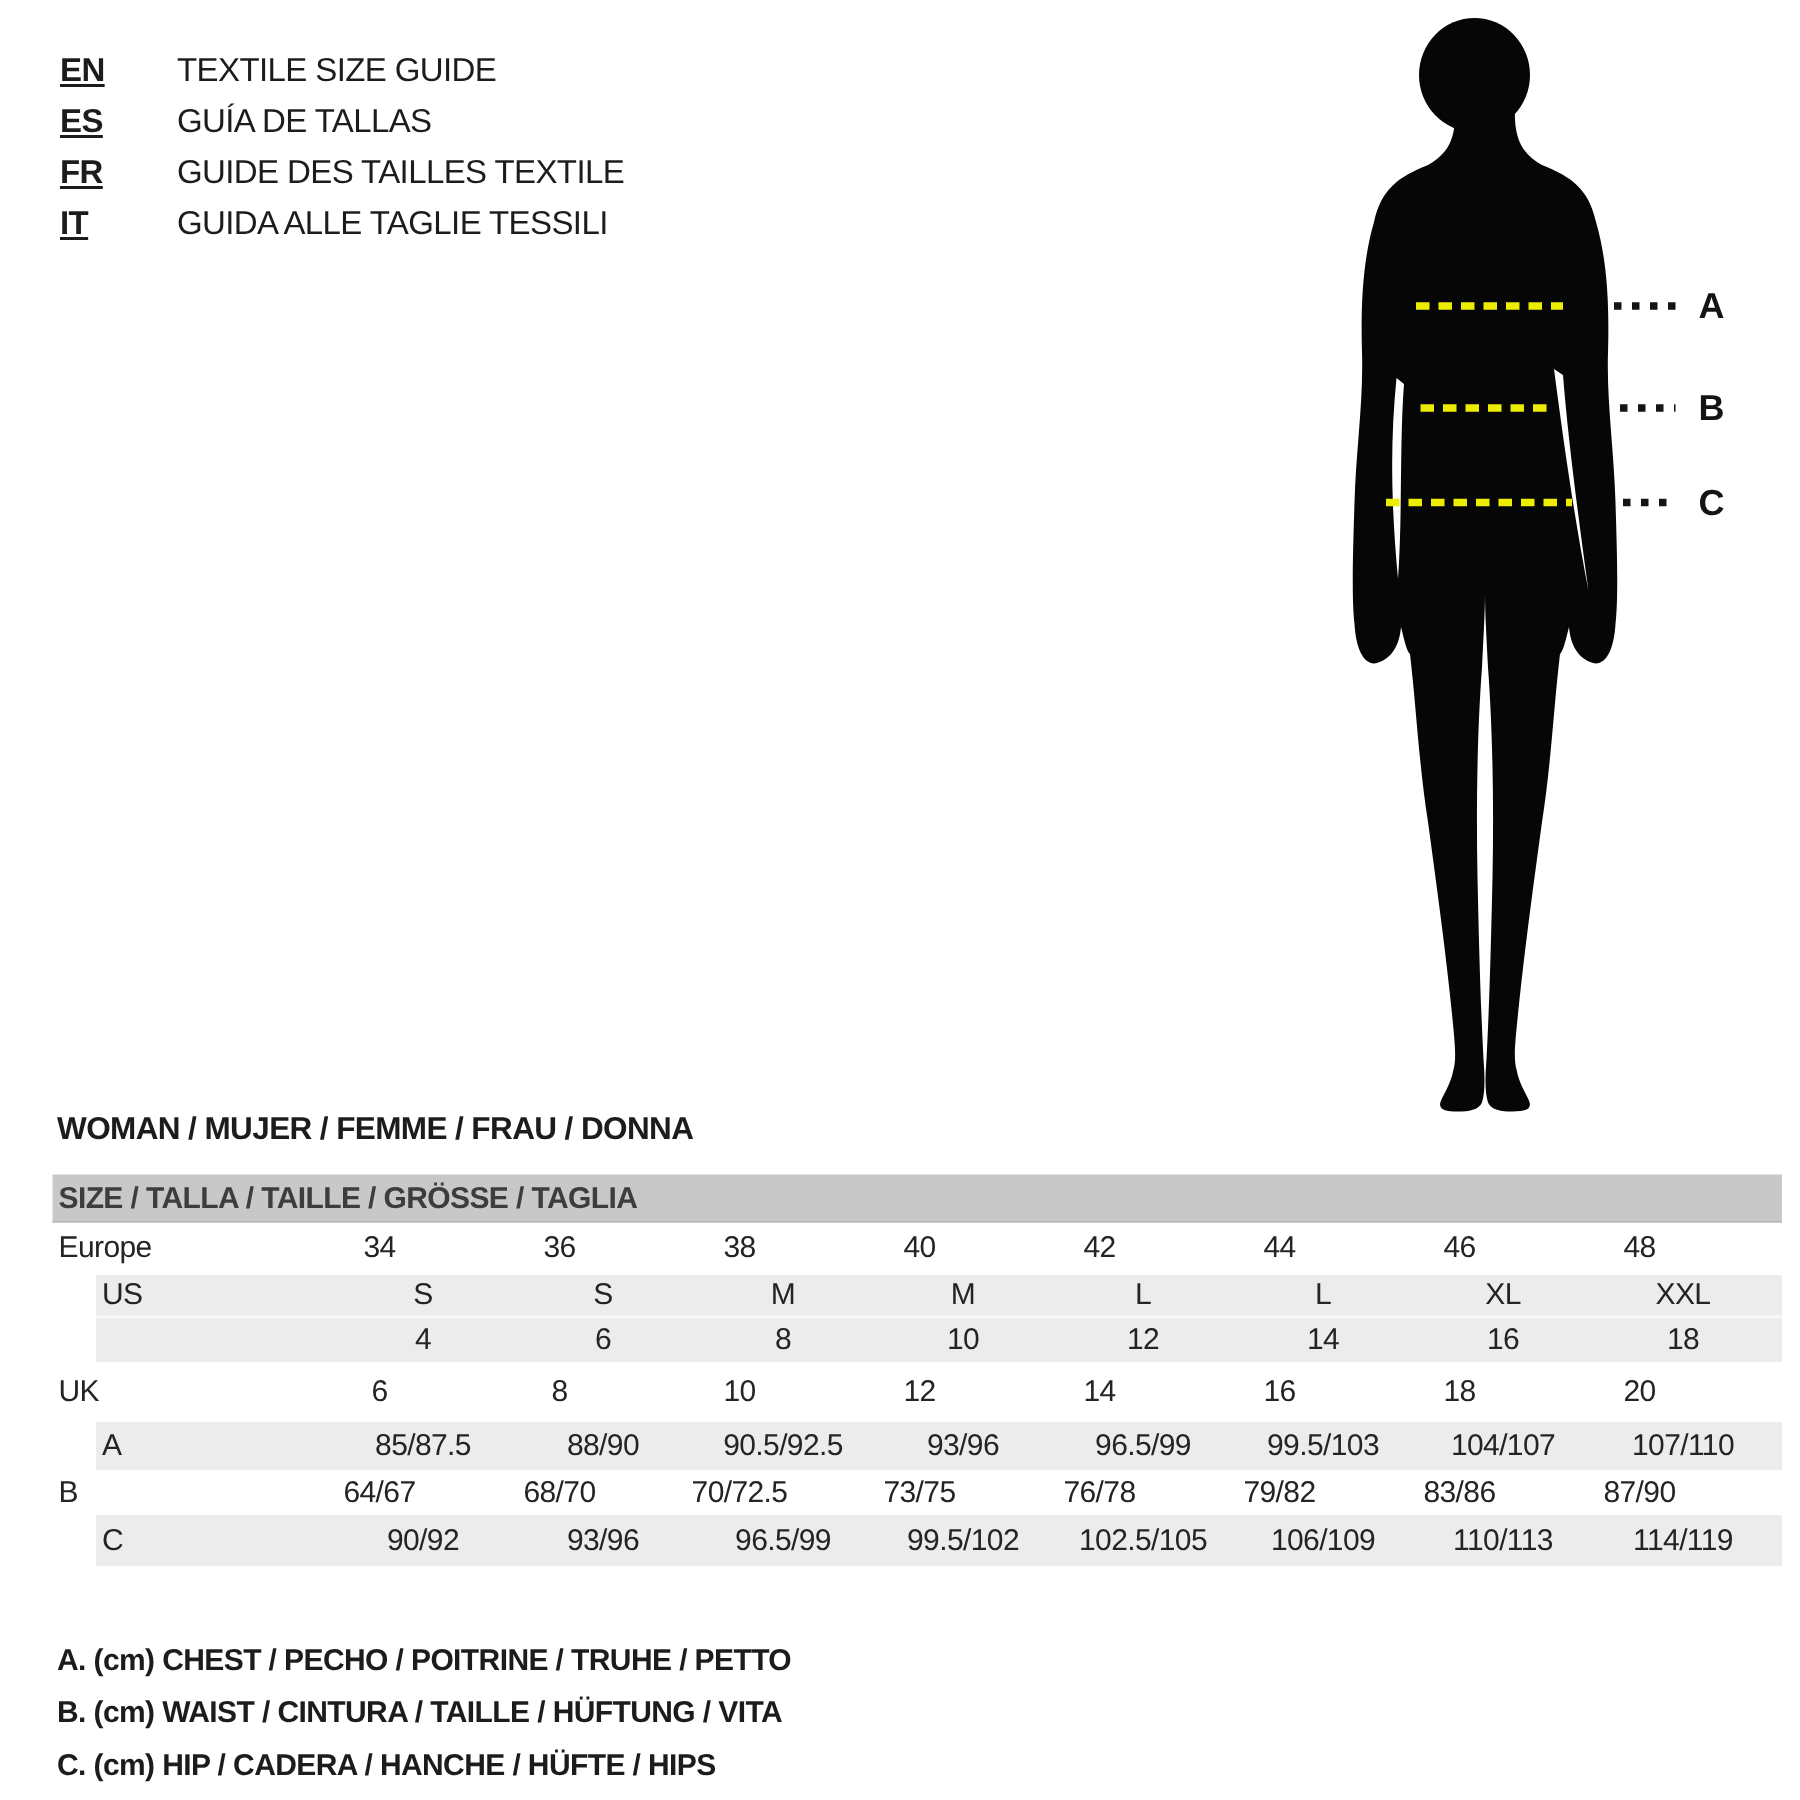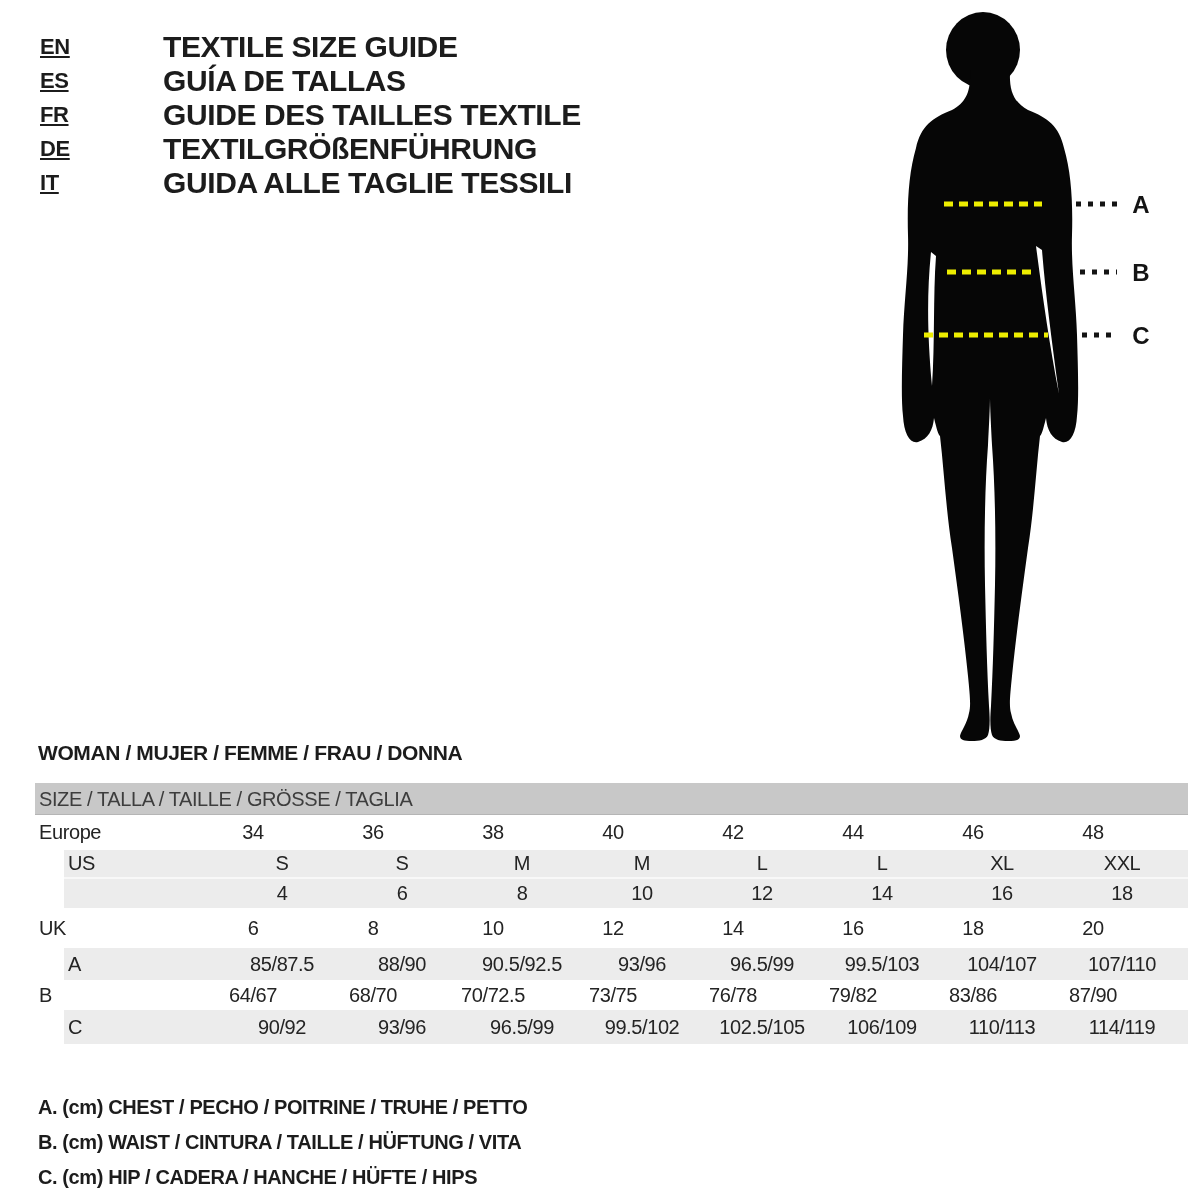--- a/index.html
+++ b/index.html
@@ -8,21 +8,21 @@
     position:relative; width:1200px; height:1200px; background:#ffffff;
     overflow:hidden; color:#1c1c1c;
   }
 
   
   .lang-block { position:absolute; left:40px; top:30px; }
   .lang-row { display:flex; height:34px; line-height:34px; }
   .lang-code {
     width:78px; font-weight:700; font-size:22px; letter-spacing:-0.4px;text-decoration:underline;
   }
-  .lang-label { font-weight:700; font-size:30px; letter-spacing:-0.4px; white-space:nowrap;margin-left:45px; }
+  .lang-label { font-weight:400; font-size:22px; letter-spacing:-0.4px; white-space:nowrap; }
 
   
   .figure-svg { position:absolute; left:880px; top:0; width:320px; height:760px; }
   .measure-label {
     position:absolute; width:30px; text-align:center;
     font-size:24px; font-weight:700; color:#141414;
   }
   .measure-label.a { left:1126px; top:191px; }
   .measure-label.b { left:1126px; top:259px; }
   .measure-label.c { left:1126px; top:322px; }
@@ -30,21 +30,21 @@
   
   .section-title {
     position:absolute; left:38px; top:741px;
     font-size:21px; font-weight:700; letter-spacing:-0.4px;
   }
 
   
   .size-table { position:absolute; left:35px; top:783px; width:1153px; }
   .thead {
     height:32px; line-height:32px; background:#c8c8c8; color:#3d3d3d;
-    font-size:20px; font-weight:400; letter-spacing:-0.4px; padding-left:4px;
+    font-size:20px; font-weight:700; letter-spacing:-0.4px; padding-left:4px;
     border-bottom:1px solid #b5b5b5;
   }
   .trow {
     display:grid; grid-template-columns:158px repeat(8,120px);
     align-items:center; padding-right:35px;
     font-size:20px; letter-spacing:-0.4px; color:#242424;
   }
   .trow.shade { background:#ececec;margin-left:29px; }
   .trow .tlabel { padding-left:4px; text-align:left; }
   .trow .tcell { text-align:center; }
@@ -73,24 +73,20 @@
       <span class="lang-code">EN</span>
       <span class="lang-label">TEXTILE SIZE GUIDE</span>
     </div>
     <div class="lang-row">
       <span class="lang-code">ES</span>
       <span class="lang-label">GUÍA DE TALLAS</span>
     </div>
     <div class="lang-row">
       <span class="lang-code">FR</span>
       <span class="lang-label">GUIDE DES TAILLES TEXTILE</span>
-    </div>
-    <div class="lang-row">
-      <span class="lang-code">DE</span>
-      <span class="lang-label">TEXTILGRÖßENFÜHRUNG</span>
     </div>
     <div class="lang-row">
       <span class="lang-code">IT</span>
       <span class="lang-label">GUIDA ALLE TAGLIE TESSILI</span>
     </div>
   </div>
 
   <svg class="figure-svg" viewBox="0 0 320 760" aria-hidden="true">
     <ellipse cx="103" cy="50" rx="37" ry="38" fill="#060606"></ellipse>
     <path fill="#060606" d="

